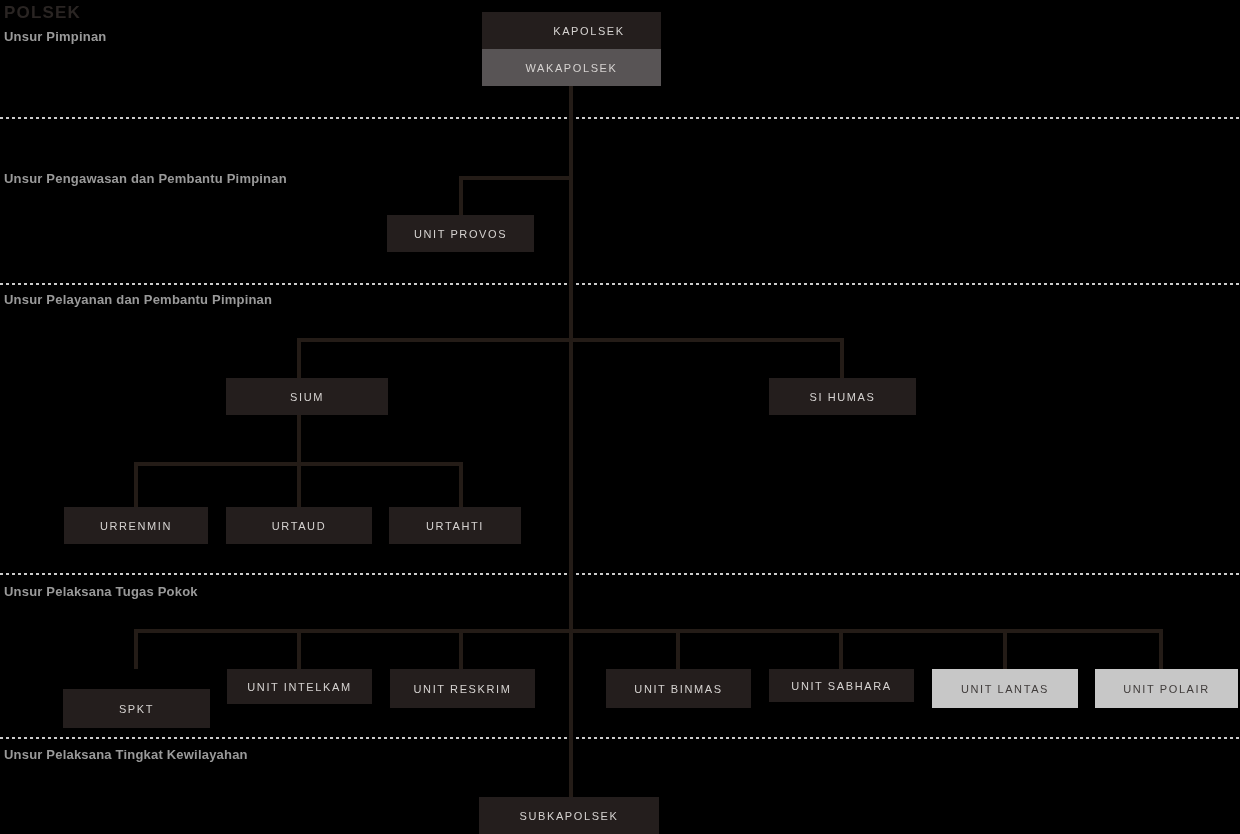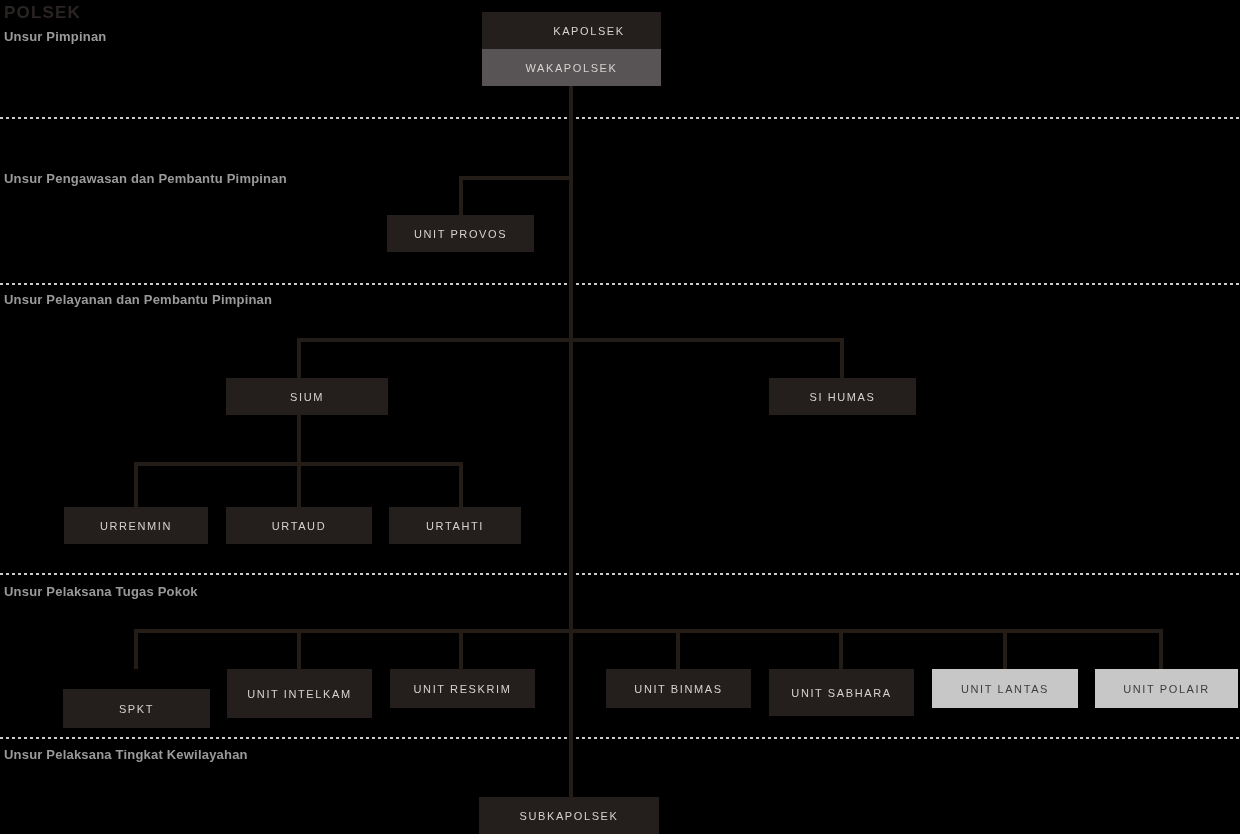--- a/index.html
+++ b/index.html
@@ -105,21 +105,21 @@
   <div id="nodes">
       <div class="node dark" style="left: 482px; top: 12px; width: 179px; height: 37px; padding-left: 35px;">KAPOLSEK</div>
       <div class="node gray" style="left: 482px; top: 49px; width: 179px; height: 37px;">WAKAPOLSEK</div>
       <div class="node dark" style="left: 387px; top: 215px; width: 147px; height: 37px;">UNIT PROVOS</div>
       <div class="node dark" style="left: 226px; top: 378px; width: 162px; height: 37px;">SIUM</div>
       <div class="node dark" style="left: 769px; top: 378px; width: 147px; height: 37px;">SI HUMAS</div>
       <div class="node dark" style="left: 64px; top: 507px; width: 144px; height: 37px;">URRENMIN</div>
       <div class="node dark" style="left: 226px; top: 507px; width: 146px; height: 37px;">URTAUD</div>
       <div class="node dark" style="left: 389px; top: 507px; width: 132px; height: 37px;">URTAHTI</div>
       <div class="node dark" style="left: 63px; top: 689px; width: 147px; height: 39px;">SPKT</div>
-      <div class="node dark" style="left: 227px; top: 669px; width: 145px; height: 49px;">UNIT INTELKAM</div>
+      <div class="node dark" style="left: 227px; top: 669px; width: 145px; height: 35px;">UNIT INTELKAM</div>
       <div class="node dark" style="left: 390px; top: 669px; width: 145px; height: 39px;">UNIT RESKRIM</div>
       <div class="node dark" style="left: 606px; top: 669px; width: 145px; height: 39px;">UNIT BINMAS</div>
-      <div class="node dark" style="left: 769px; top: 669px; width: 145px; height: 47px;">UNIT SABHARA</div>
+      <div class="node dark" style="left: 769px; top: 669px; width: 145px; height: 33px;">UNIT SABHARA</div>
       <div class="node light" style="left: 932px; top: 669px; width: 146px; height: 39px;">UNIT LANTAS</div>
       <div class="node light" style="left: 1095px; top: 669px; width: 143px; height: 39px;">UNIT POLAIR</div>
       <div class="node dark" style="left: 479px; top: 797px; width: 180px; height: 37px;">SUBKAPOLSEK</div>
     </div>
 </div>
 
 </body></html>

